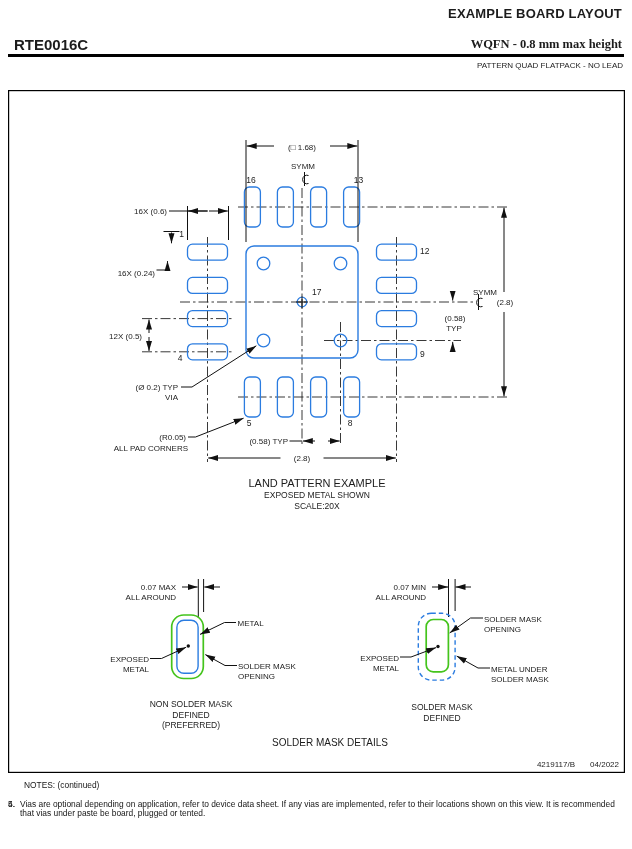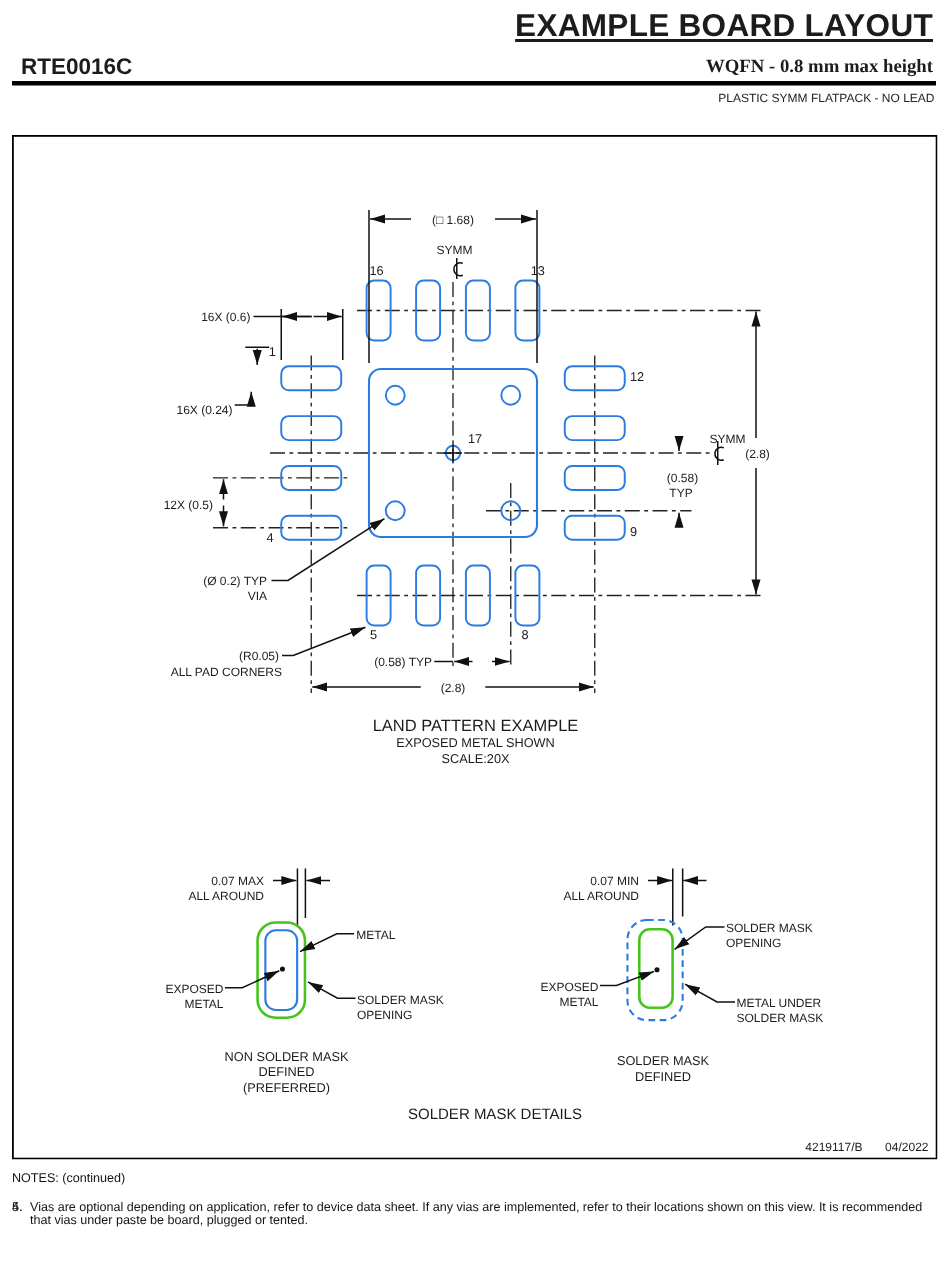--- a/index.html
+++ b/index.html
@@ -1,20 +1,20 @@
 <!DOCTYPE html>
 <html><head>
 <meta charset="utf-8">
 <style>
   html,body{margin:0;padding:0;background:#ffffff;}
   body{width:632px;height:849px;position:relative;overflow:hidden;
        font-family:"Liberation Sans", sans-serif;color:#1c1c1c;}
   .abs{position:absolute;}
   
-  #doc-title{top:6px;right:10px;font-size:21px;font-weight:bold;letter-spacing:.2px;text-decoration:underline;}
+  #doc-title{top:6px;right:10px;font-size:13px;font-weight:bold;letter-spacing:.2px;}
   #part-number{top:36px;left:14px;font-size:15px;font-weight:bold;}
   #package-line{top:37px;right:10px;font-size:12.5px;font-weight:bold;font-family:Liberation Serif, serif;}
   #header-divider{top:54px;left:8px;width:616px;height:2.6px;background:#000;}
   #package-type{top:61px;right:9px;font-size:8px;color:#222;}
   
   #figure{top:90px;left:8px;}
   svg text{font-family:"Liberation Sans", sans-serif;fill:#1c1c1c;}
   .t8{font-size:8px;}
   .t85{font-size:8.5px;}
   .t10{font-size:10px;}
@@ -22,32 +22,32 @@
   .end{text-anchor:end;} .mid{text-anchor:middle;}
   .pad{fill:none;stroke:#2b7ce0;stroke-width:1.3px;}
   .padthick{fill:none;stroke:#2b7ce0;stroke-width:1.4px;}
   .green{fill:none;stroke:#44c41c;stroke-width:1.7px;}
   .cl{fill:none;stroke:#222;stroke-width:0.9px;stroke-dasharray:10 3 2.5 3;}
   .dim{fill:none;stroke:#111;stroke-width:1px;}
   .arr{marker-end:url(#ah);}
   .dash{stroke-dasharray:4.5 3;}
   
   #notes{top:781px;left:8px;width:614px;font-size:8.4px;line-height:9.7px;color:#151515;}
-  #notes-heading{margin:0 0 9px 0;}
+  #notes-heading{margin:0 0 9px 16px;}
   .note{position:relative;padding-left:12px;margin:0 0 1px 0;}
   .note-num{position:absolute;left:0;top:0;}
 </style>
 </head>
 <body>
 
 <div class="abs" id="doc-title">EXAMPLE BOARD LAYOUT</div>
 <div class="abs" id="part-number">RTE0016C</div>
 <div class="abs" id="package-line">WQFN - 0.8 mm max height</div>
 <div class="abs" id="header-divider"></div>
-<div class="abs" id="package-type">PLASTIC SYMM FLATPACK - NO LEAD</div>
+<div class="abs" id="package-type">PATTERN QUAD FLATPACK - NO LEAD</div>
 
 <svg class="abs" id="figure" width="617" height="683" viewBox="0 0 617 683">
   <defs>
     <marker id="ah" markerUnits="userSpaceOnUse" markerWidth="11" markerHeight="8" refX="10" refY="4" orient="auto">
       <path d="M10,4 L0,1 L0,7 Z" fill="#111"></path>
     </marker>
   </defs>
 
   <rect x="0.6" y="0.6" width="615.8" height="681.8" fill="none" stroke="#000" stroke-width="1.2"></rect>
 

